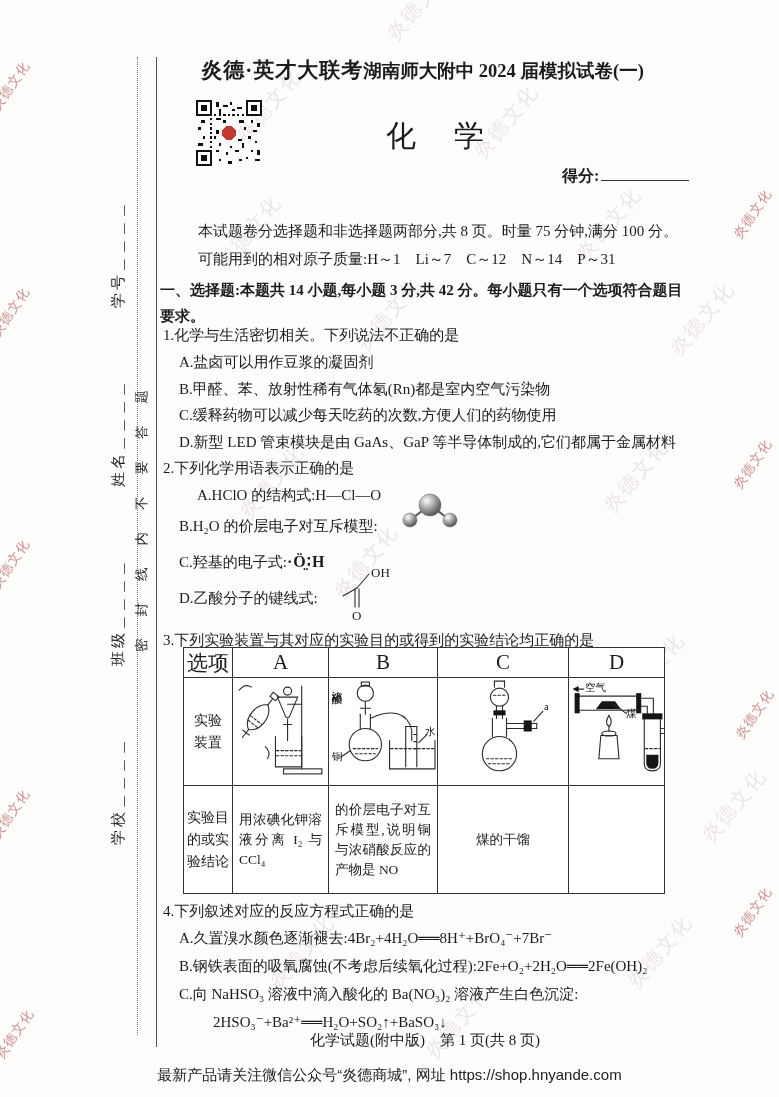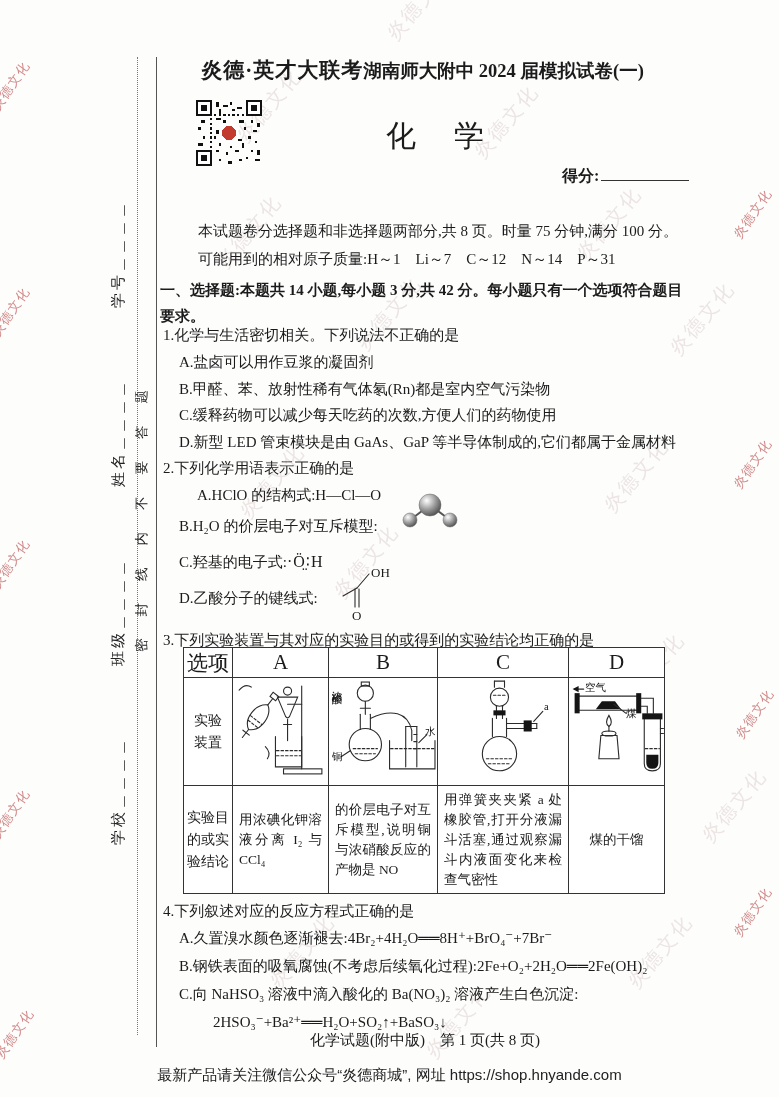--- a/index.html
+++ b/index.html
@@ -22,21 +22,21 @@
   .head-title{position:absolute;top:56px;left:150px;width:545px;text-align:center;font-weight:bold;white-space:nowrap;}
   .brand{font-size:21px;letter-spacing:1px;}
   .exam-name{font-size:18.5px;}
   .subject{position:absolute;top:116px;left:172px;width:530px;text-align:center;
            font-size:30px;font-weight:normal;letter-spacing:4px;}
   .score{position:absolute;top:166px;left:562px;font-size:16px;font-weight:bold;}
   .score-blank{display:inline-block;width:88px;height:14px;border-bottom:1px solid #333;margin-left:2px;}
   .section-hd{position:absolute;left:160px;top:277px;width:532px;font-weight:bold;
               font-size:15px;line-height:26px;}
   
-  .edot{font-size:16px;letter-spacing:1px;}
+  .edot{font-size:16px;letter-spacing:1px;font-weight:bold;}
   
   .qtable{position:absolute;left:183px;top:647px;display:grid;
           grid-template-columns:49px 96px 109px 131px 95px;
           grid-template-rows:30px 108px 107px;border:1.5px solid #333;background:#fff;}
   .qtable>div{border-right:1px solid #333;border-bottom:1px solid #333;box-sizing:border-box;overflow:hidden;}
   .qtable>div:nth-child(5n){border-right:none;}
   .qtable>div:nth-child(n+11){border-bottom:none;}
   .th{display:flex;align-items:center;justify-content:center;font-size:21px;}
   .rowlab{display:flex;align-items:center;justify-content:center;font-size:14px;
           line-height:22px;white-space:pre-line;text-align:center;}
@@ -331,21 +331,20 @@
       </svg>
       <span class="dlabel" style="left:16px;top:5px">空气</span>
       <span class="dlabel" style="left:57px;top:31px">煤</span>
     </div>
 
     <div class="rowlab">实验目
 的或实
 验结论</div>
     <div class="concl">用浓碘化钾溶液分离 I₂ 与 CCl₄</div>
     <div class="concl">的价层电子对互斥模型,说明铜与浓硝酸反应的产物是 NO</div>
-    <div class="concl">用弹簧夹夹紧 a 处橡胶管,打开分液漏斗活塞,通过观察漏斗内液面变化来检查气密性</div>
     <div class="concl center">煤的干馏</div>
   </div>
 
   <div class="line" style="left:163px;top:901px">4.下列叙述对应的反应方程式正确的是</div>
   <div class="line" style="left:179px;top:928px">A.久置溴水颜色逐渐褪去:4Br₂+4H₂O══8H⁺+BrO₄⁻+7Br⁻</div>
   <div class="line" style="left:179px;top:956px">B.钢铁表面的吸氧腐蚀(不考虑后续氧化过程):2Fe+O₂+2H₂O══2Fe(OH)₂</div>
   <div class="line" style="left:179px;top:984px">C.向 NaHSO₃ 溶液中滴入酸化的 Ba(NO₃)₂ 溶液产生白色沉淀:</div>
   <div class="line" style="left:213px;top:1012px">2HSO₃⁻+Ba²⁺══H₂O+SO₂↑+BaSO₃↓</div>
 
   <div class="footer">化学试题(附中版)　第 1 页(共 8 页)</div>

